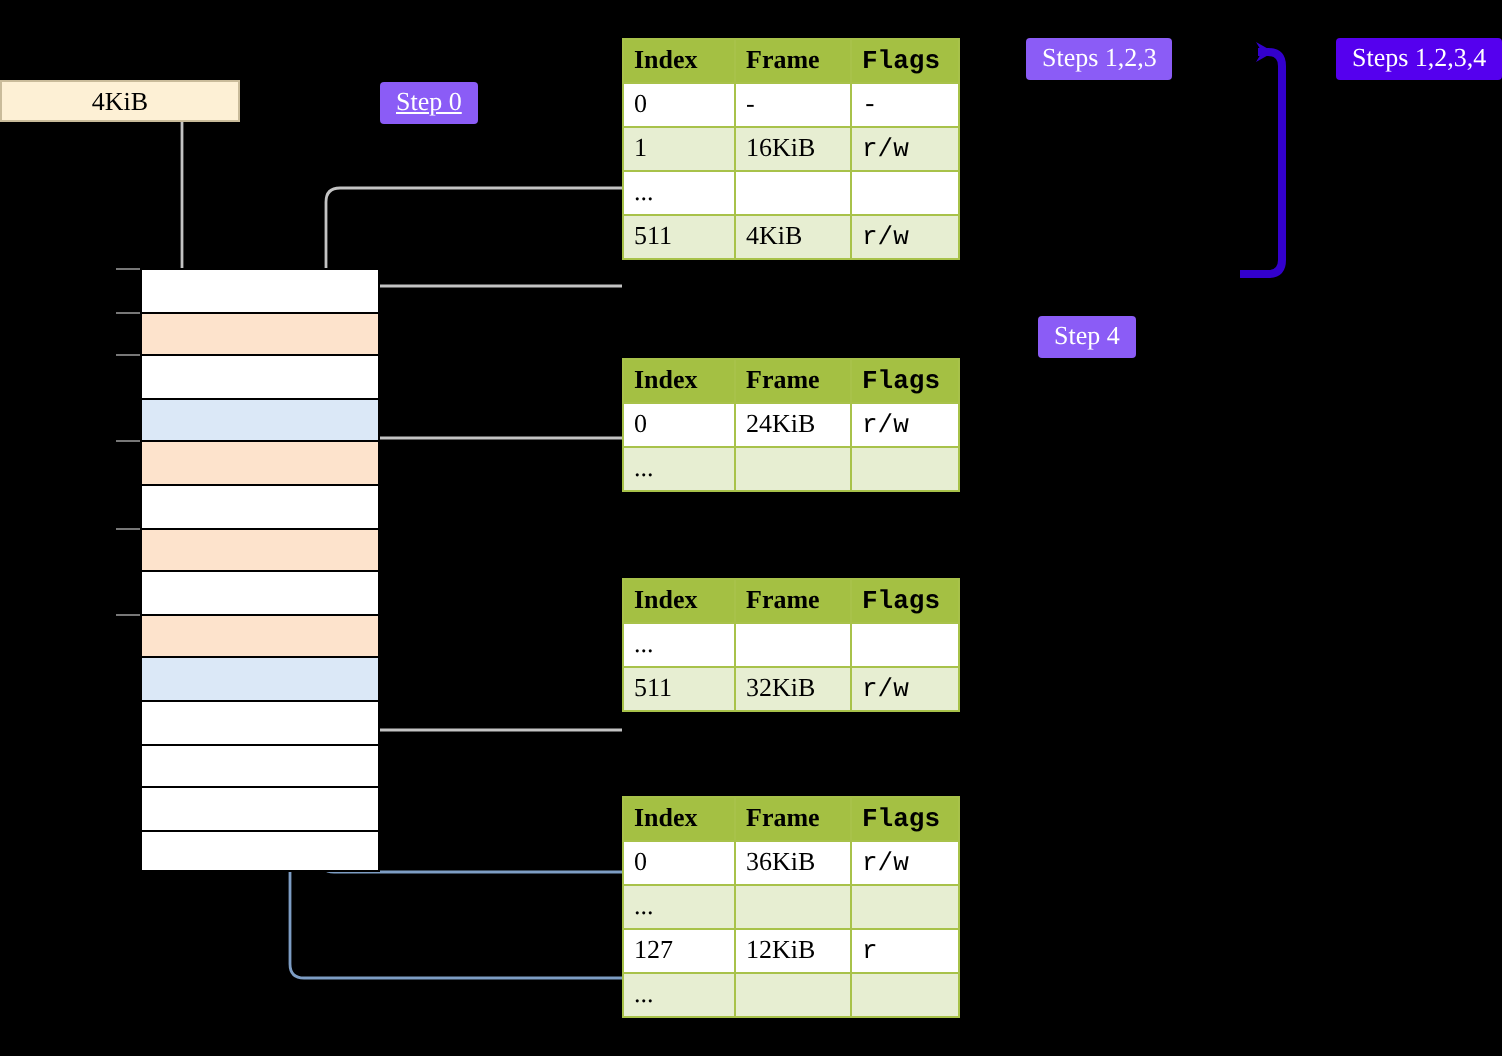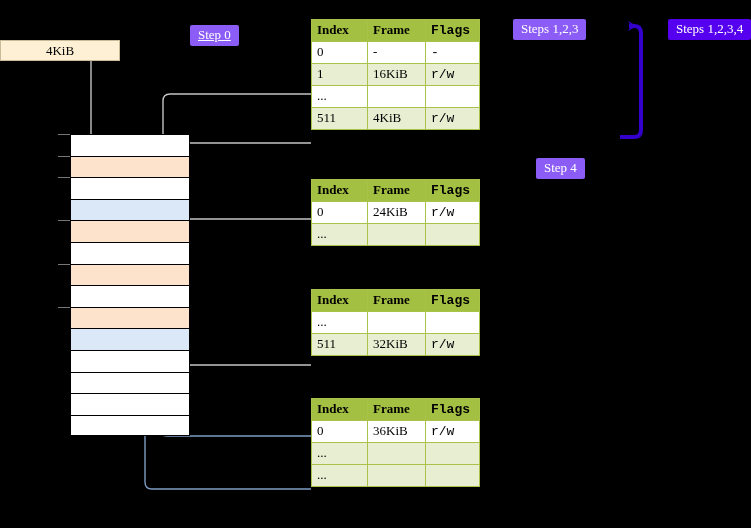--- a/index.html
+++ b/index.html
@@ -48,22 +48,22 @@
     position: absolute;
     color: #ffffff;
     font-size: 13px;
     line-height: 18px;
     padding: 1px 8px 2px 8px;
     border-radius: 2px;
     white-space: nowrap;
   }
   .badge.red   { background: #8b5cf6; }
   .badge.blue  { background: #5500ee; }
-  #badge-step0 { left: 190px; top: 25px; text-decoration: underline; }
-  #badge-step4 { left: 536px; top: 158px; text-align: center; }
+  #badge-step0 { left: 190px; top: 41px; text-decoration: underline; }
+  #badge-step4 { left: 519px; top: 158px; text-align: center; }
   #badge-steps123  { left: 513px; top: 19px; }
   #badge-steps1234 { left: 668px; top: 19px; }
 
   
   .memcol {
     position: absolute;
     left: 70px;
     top: 134px;
     width: 120px;
     height: 281px;
@@ -264,20 +264,25 @@
         <tr>
           <td class="col-index">0</td>
           <td class="col-frame">36KiB</td>
           <td class="col-flags">r/w</td>
         </tr>
         <tr class="alt">
           <td class="col-index">...</td>
           <td class="col-frame"></td>
           <td class="col-flags"></td>
         </tr>
+        <tr>
+          <td class="col-index">127</td>
+          <td class="col-frame">12KiB</td>
+          <td class="col-flags">r</td>
+        </tr>
         <tr class="alt">
           <td class="col-index">...</td>
           <td class="col-frame"></td>
           <td class="col-flags"></td>
         </tr>
       </tbody>
     </table>
 
 <div class="tick" style="top: 134px;"></div>
     <div class="tick" style="top: 155.6px;"></div>

